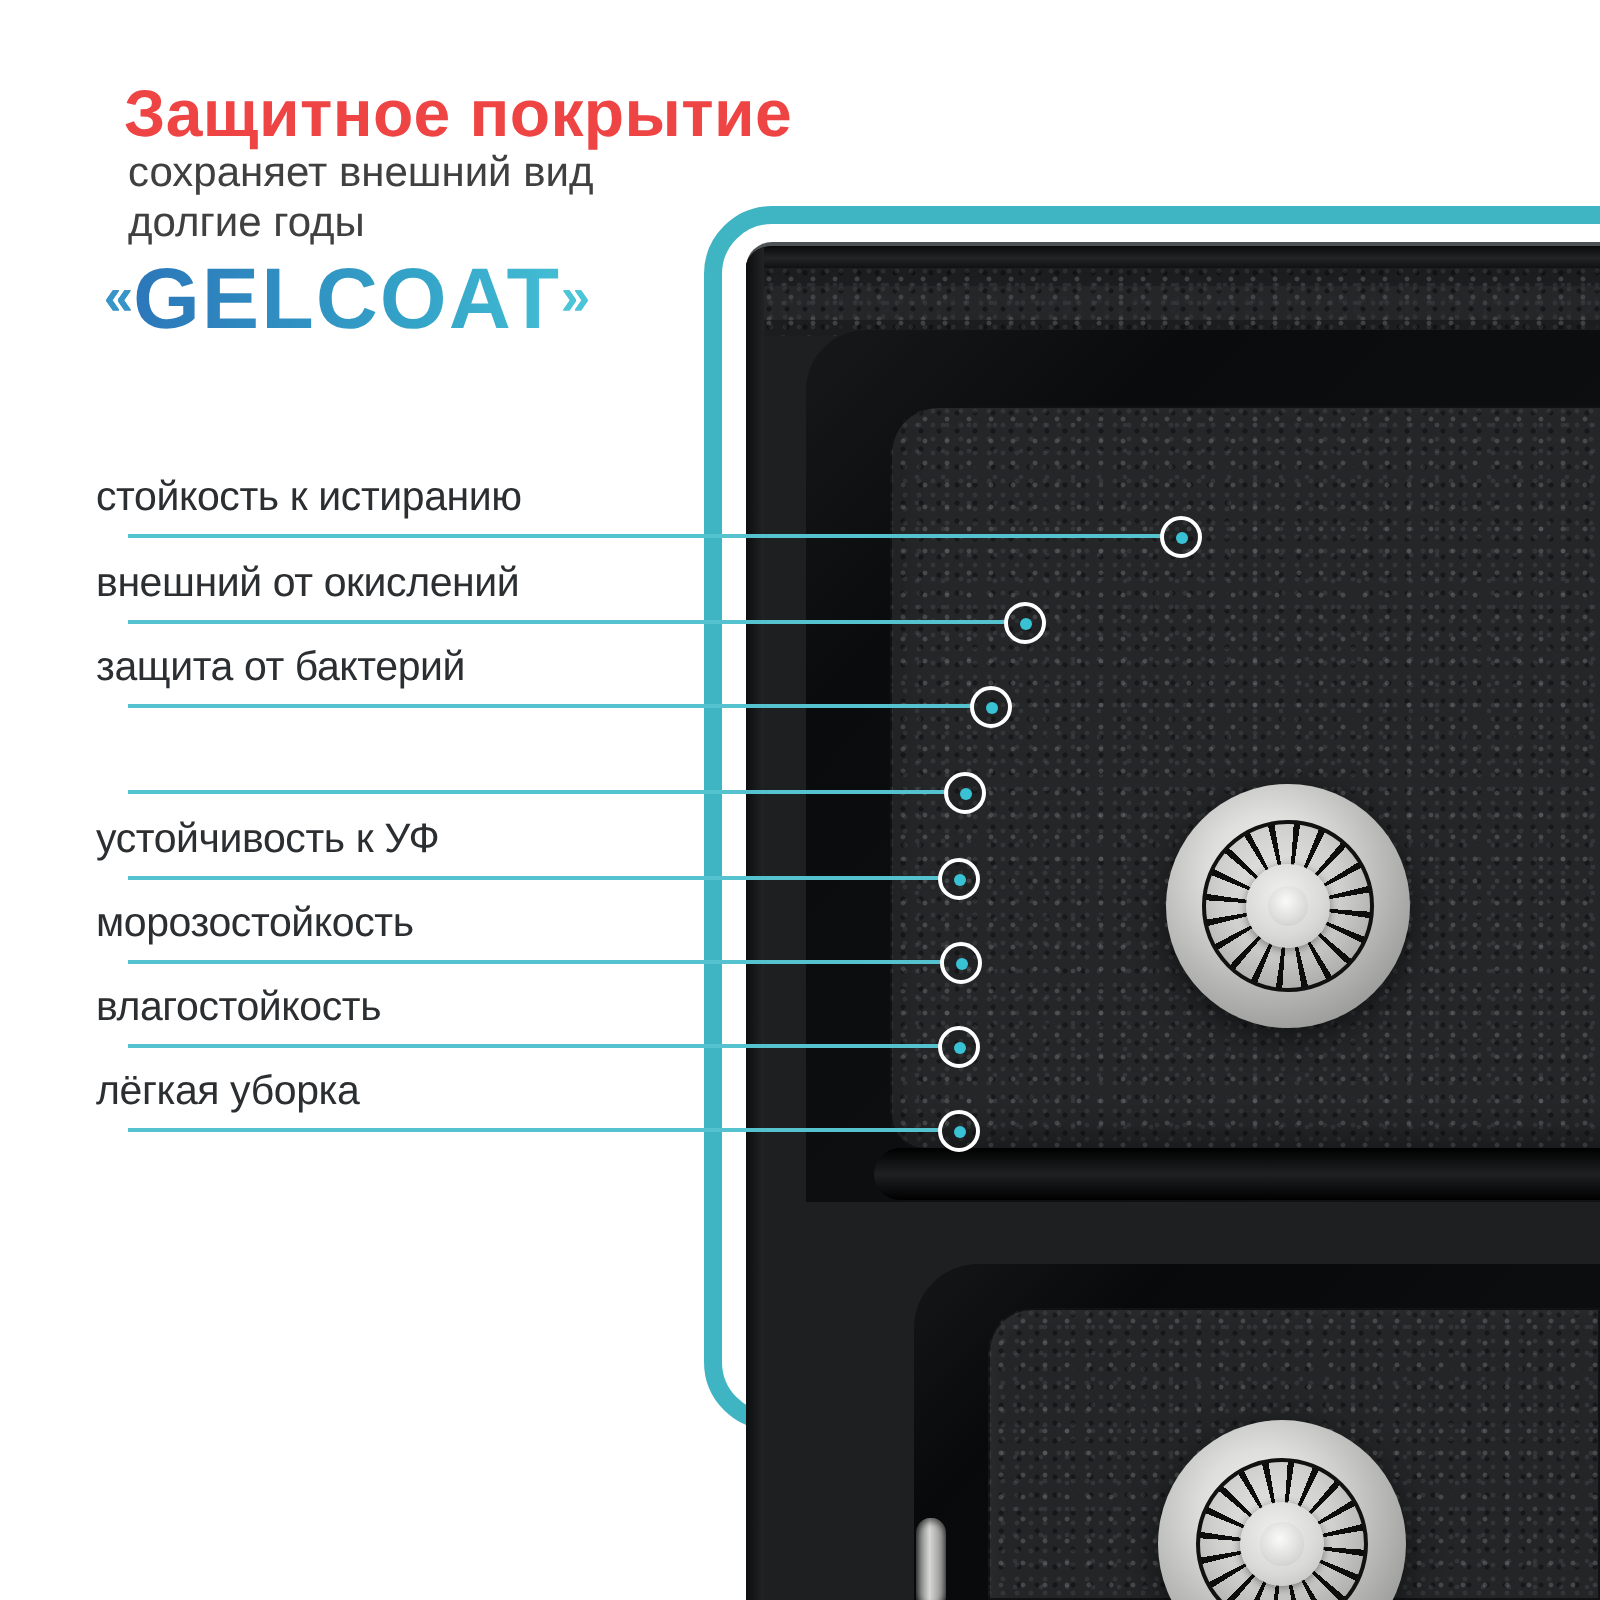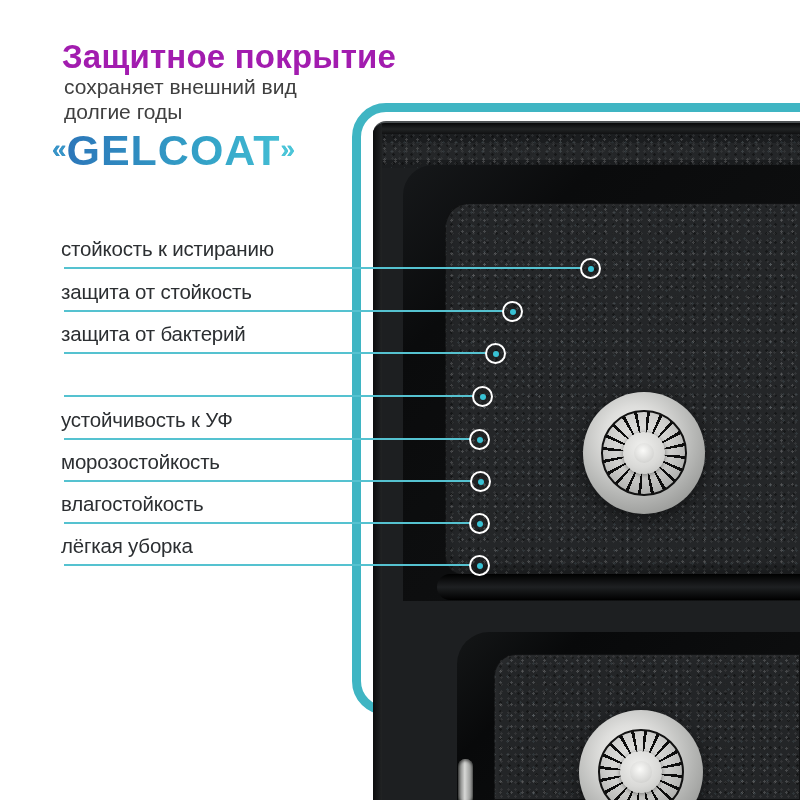--- a/index.html
+++ b/index.html
@@ -3,38 +3,38 @@
 <meta charset="utf-8">
 <style>
   html,body{margin:0;padding:0;background:#fff;}
   #canvas{
     position:relative;width:800px;height:800px;overflow:hidden;background:#ffffff;
     font-family:"Liberation Sans","DejaVu Sans",sans-serif;
   }
   
   .title{
     position:absolute;left:62px;top:38px;z-index:6;
-    font-size:33px;font-weight:800;color:#a21caf;letter-spacing:.2px;white-space:nowrap;
+    font-size:33px;font-weight:800;color:#ef4444;letter-spacing:.2px;white-space:nowrap;
   }
   .subtitle{
     position:absolute;left:64px;top:74px;z-index:6;
     font-size:21px;line-height:25px;font-weight:500;color:#404040;white-space:pre-line;
   }
   .brand{
     position:absolute;left:52px;top:126px;z-index:6;
     font-size:43px;font-weight:800;letter-spacing:1px;white-space:nowrap;
     background:linear-gradient(90deg,#2b72b8 0%,#34a4c8 65%,#47c2d6 100%);
     -webkit-background-clip:text;background-clip:text;color:transparent;text-align:right;
   }
   .brand .q{font-size:26px;font-weight:800;vertical-align:7px;letter-spacing:0;}
   .brand .q-open{color:#3796c8;}
   .brand .q-close{color:#4cc5d8;}
   
   .feat{
-    position:absolute;left:61px;z-index:6;
+    position:absolute;left:48px;z-index:6;
     font-size:20.5px;font-weight:500;color:#2c2f32;white-space:nowrap;letter-spacing:-.2px;
   }
   .lead{position:absolute;left:64px;height:2px;background:#55c2d0;z-index:5;}
   .marker{
     position:absolute;width:21px;height:21px;box-sizing:border-box;z-index:5;
     border:2.5px solid #ffffff;border-radius:50%;background:rgba(0,0,0,.10);
     display:flex;align-items:center;justify-content:center;
   }
   .marker i{display:block;width:6px;height:6px;border-radius:50%;background:#38c2d4;}
   
@@ -143,21 +143,21 @@
       <span class="knob"></span>
     </div>
   </div>
 
   <div class="title">Защитное покрытие</div>
   <div class="subtitle">сохраняет внешний вид
 долгие годы</div>
   <div class="brand"><span class="q q-open">«</span><span>GELCOAT</span><span class="q q-close">»</span></div>
 
   <div class="feat" style="top:237px">стойкость к истиранию</div>
-  <div class="feat" style="top:280px">защита от стойкость</div>
+  <div class="feat" style="top:280px">внешний от окислений</div>
   <div class="feat" style="top:322px">защита от бактерий</div>
   <div class="feat" style="top:408px">устойчивость к УФ</div>
   <div class="feat" style="top:450px">морозостойкость</div>
   <div class="feat" style="top:492px">влагостойкость</div>
   <div class="feat" style="top:534px">лёгкая уборка</div>
 
   <div class="lead" style="top:267px;width:518px"></div>
   <div class="lead" style="top:310px;width:440px"></div>
   <div class="lead" style="top:352px;width:423px"></div>
   <div class="lead" style="top:395px;width:410px"></div>

